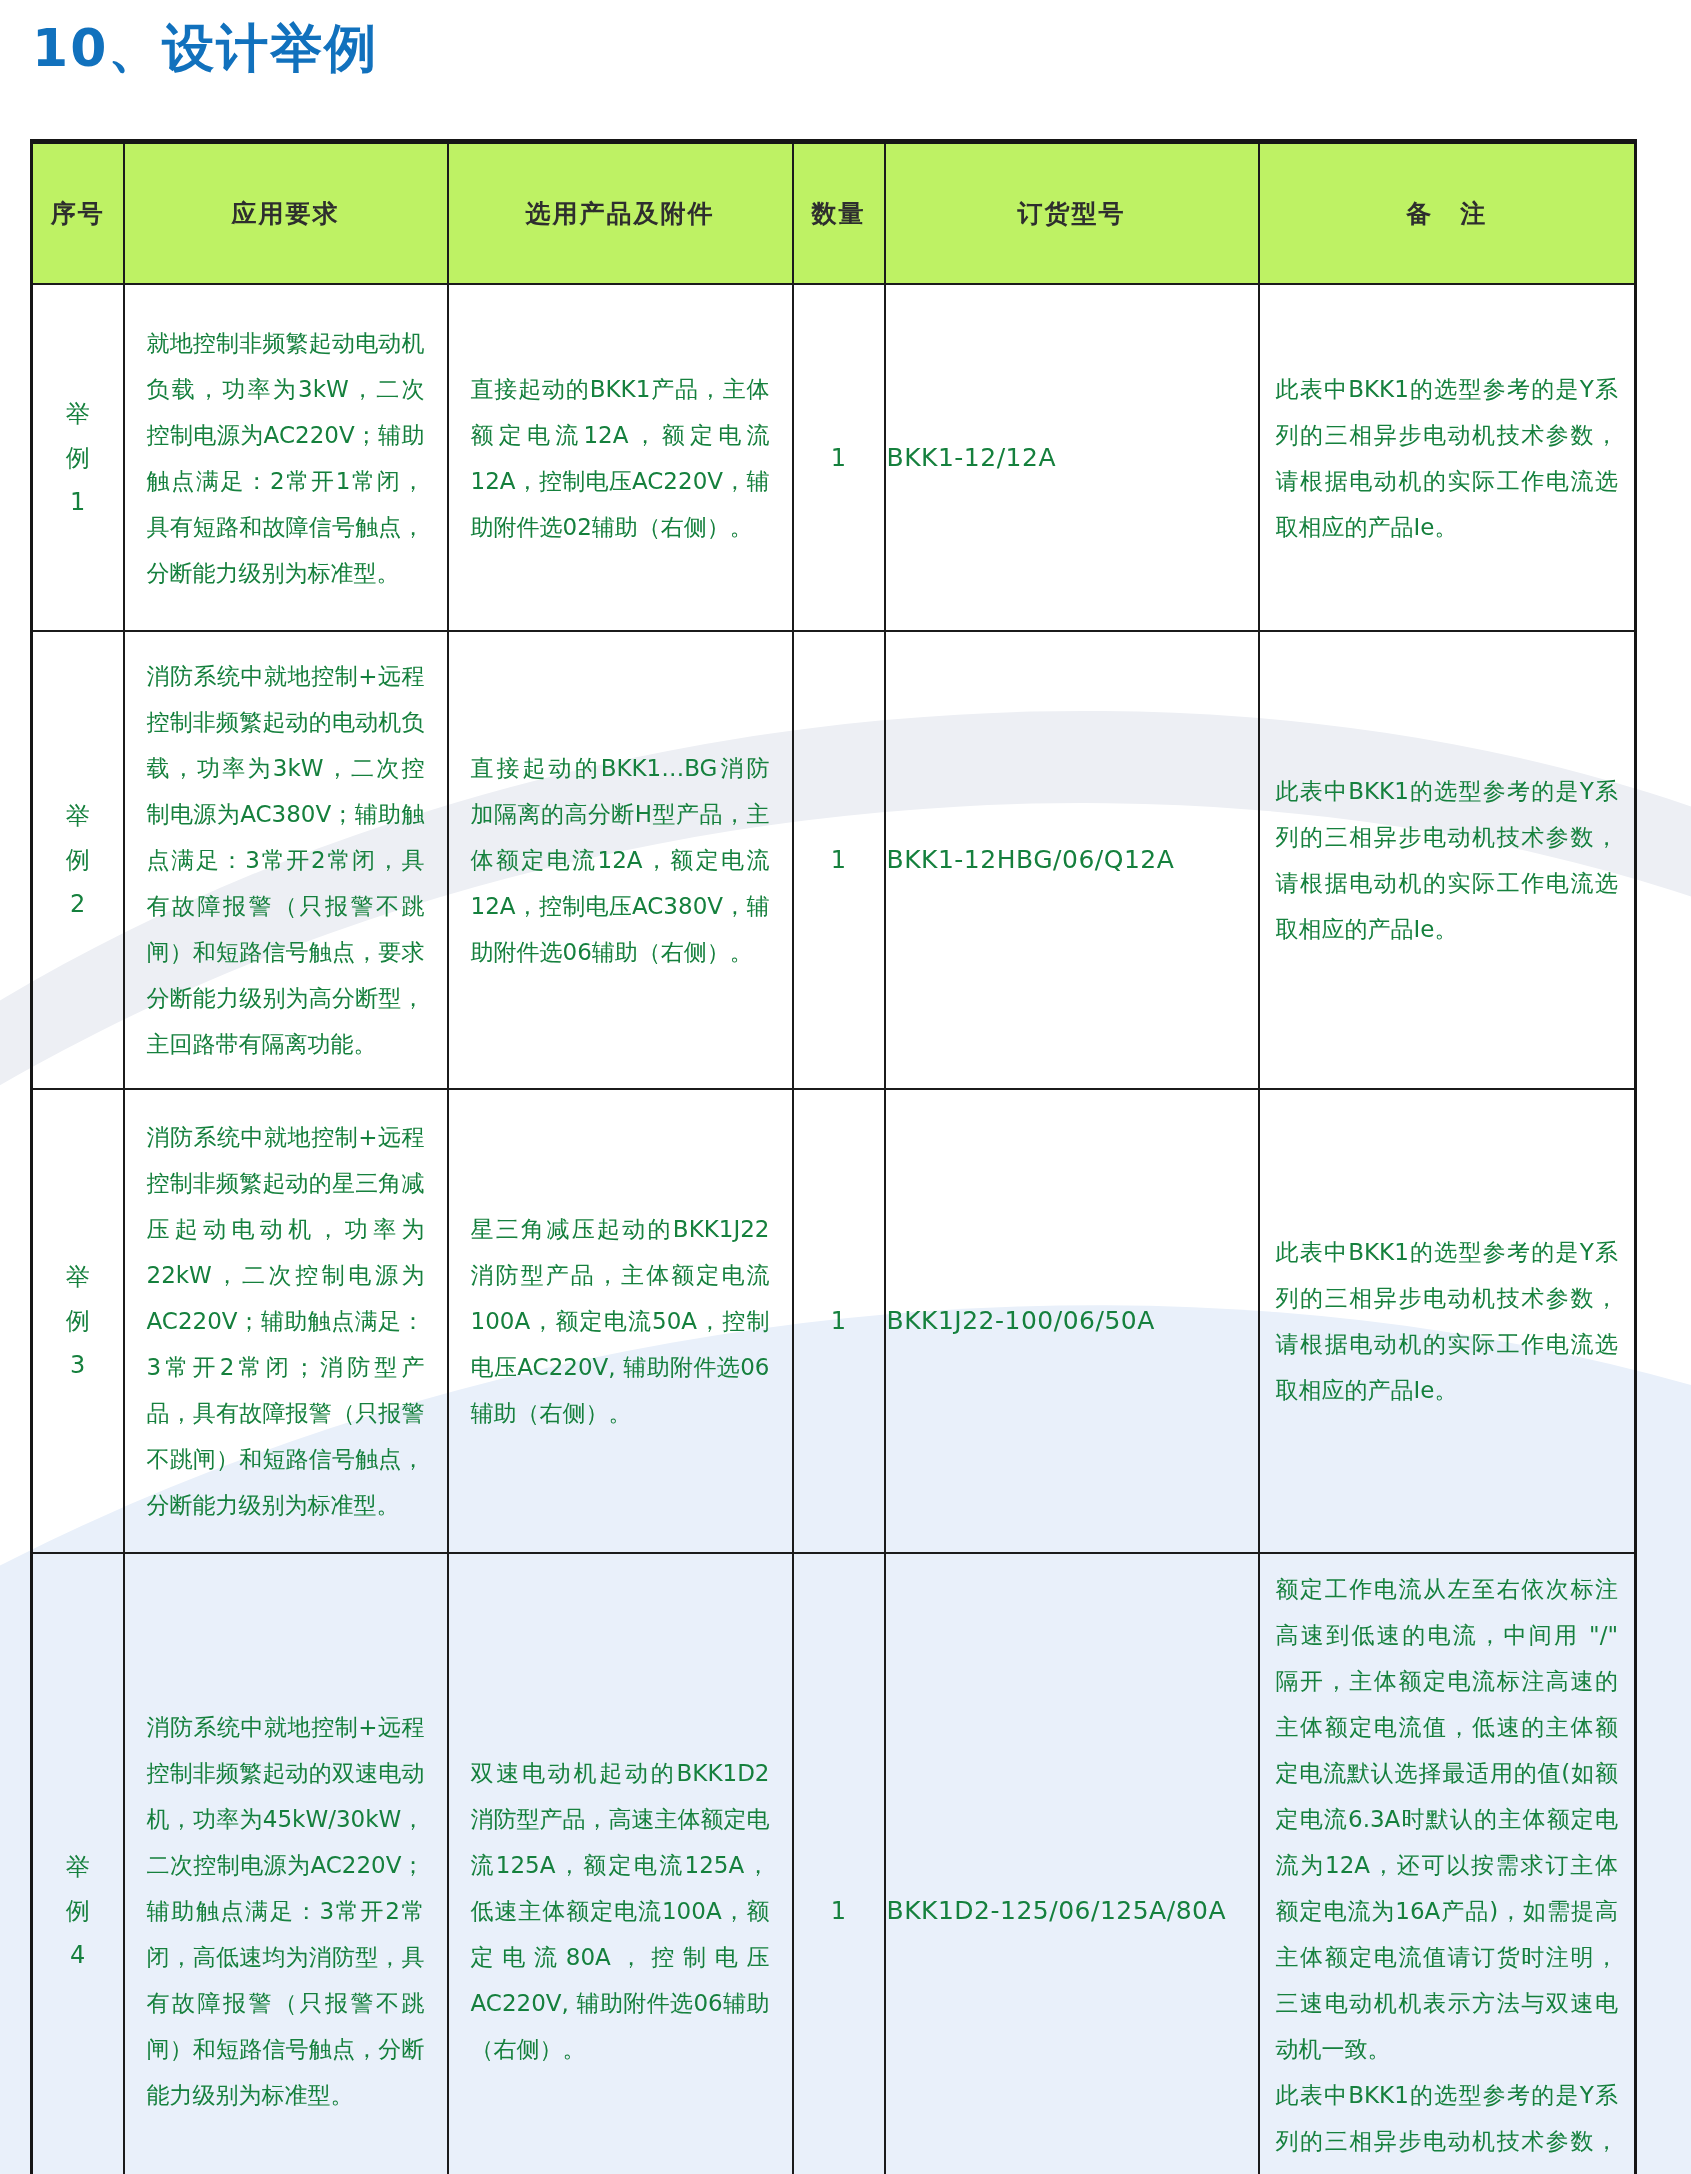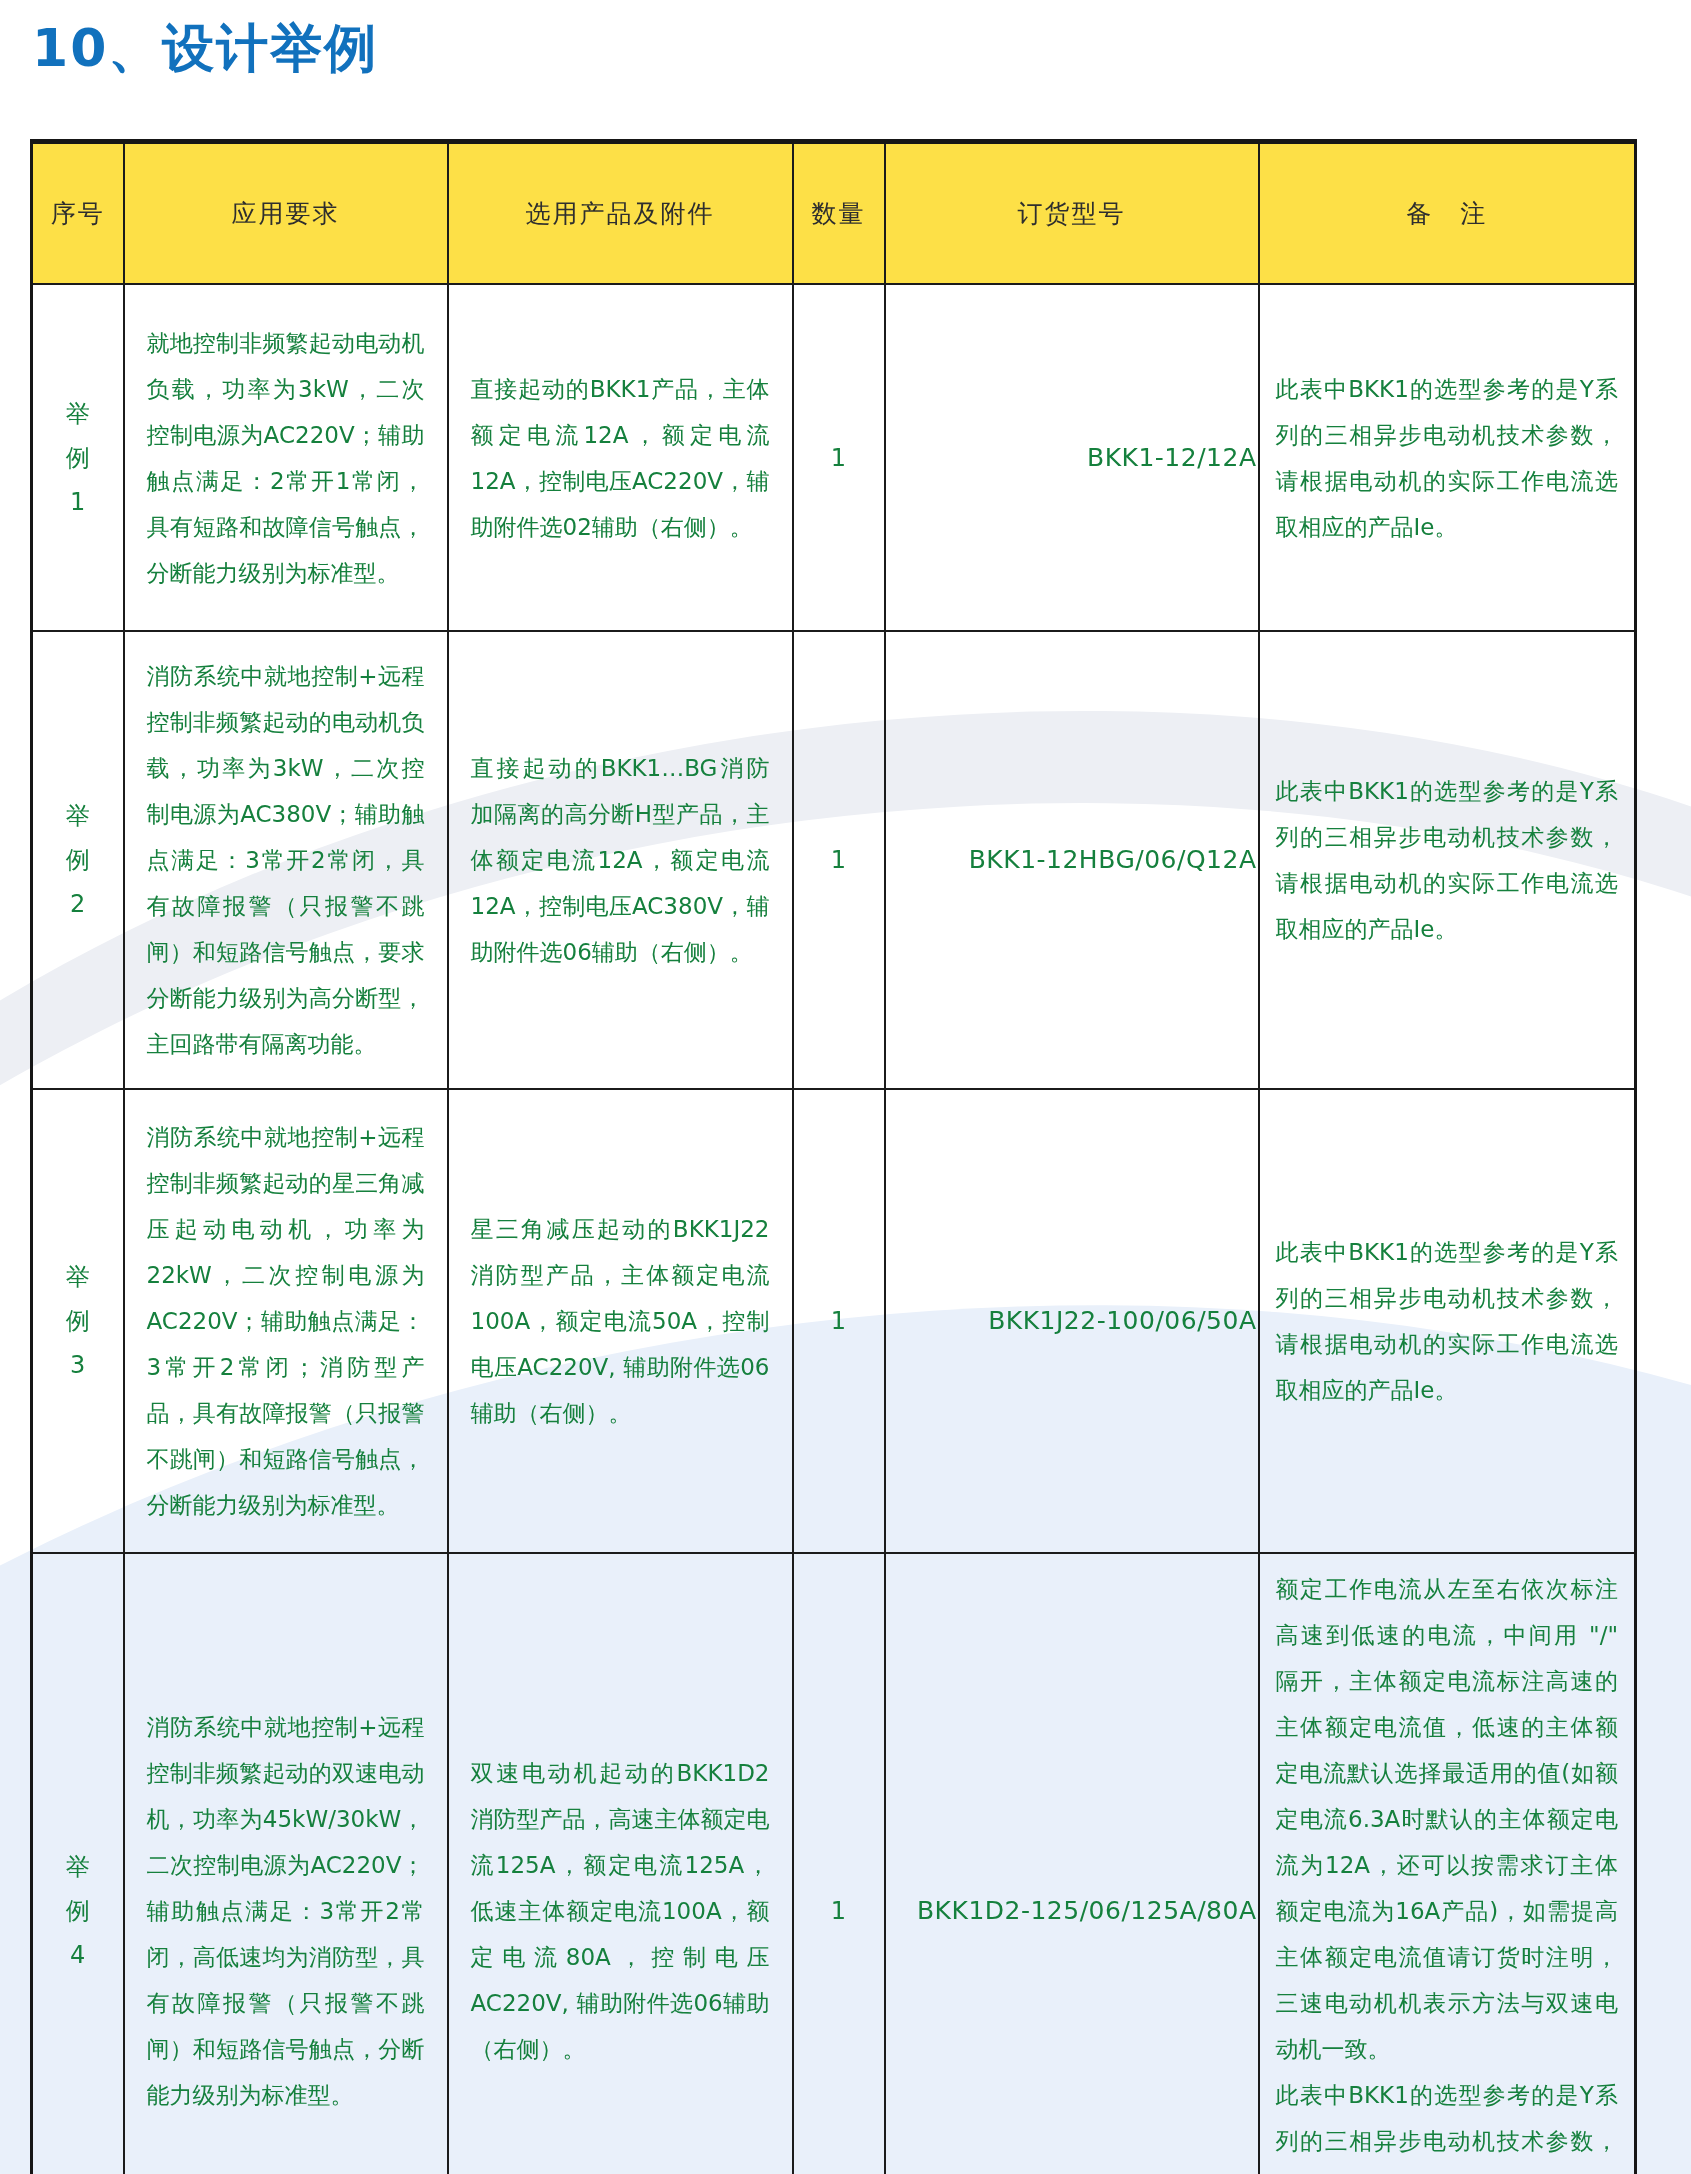--- a/index.html
+++ b/index.html
@@ -25,34 +25,34 @@
     position:absolute;left:30px;top:139px;z-index:1;
     width:1604px;
     border-collapse:collapse;
     table-layout:fixed;
     background:transparent;
   }
   table.design{border:3px solid #161616;border-top-width:5px;}
   .design th,.design td{border:2px solid #1b1b1b;background:transparent;}
   .design th{
     height:137px;
-    background:#fde047;
-    font-size:25px;font-weight:400;color:#2e2e2e;
+    background:#bef264;
+    font-size:25px;font-weight:700;color:#2e2e2e;
     letter-spacing:2px;text-align:center;vertical-align:middle;
   }
   .design td{
     color:#15803d;font-size:23px;line-height:46px;
     vertical-align:middle;
   }
   .design p{margin:0;}
   td.seq{text-align:center;font-size:24px;line-height:44px;}
   td.seq .seq-line{display:block;}
   td.req,td.prod{padding:12px 22px;text-align:justify;}
   td.qty{text-align:center;font-size:24px;}
-  td.model{text-align:right;font-size:25px;letter-spacing:0.5px;border-radius:17px;}
+  td.model{text-align:left;font-size:25px;letter-spacing:0.5px;border-radius:17px;}
   td.remark{padding:12px 16px;text-align:justify;}
   tr.row-1{height:347px;}
   tr.row-2{height:458px;}
   tr.row-3{height:464px;}
   tr.row-4{height:607px;}
 </style>
 </head>
 <body>
 
 <div class="page">

